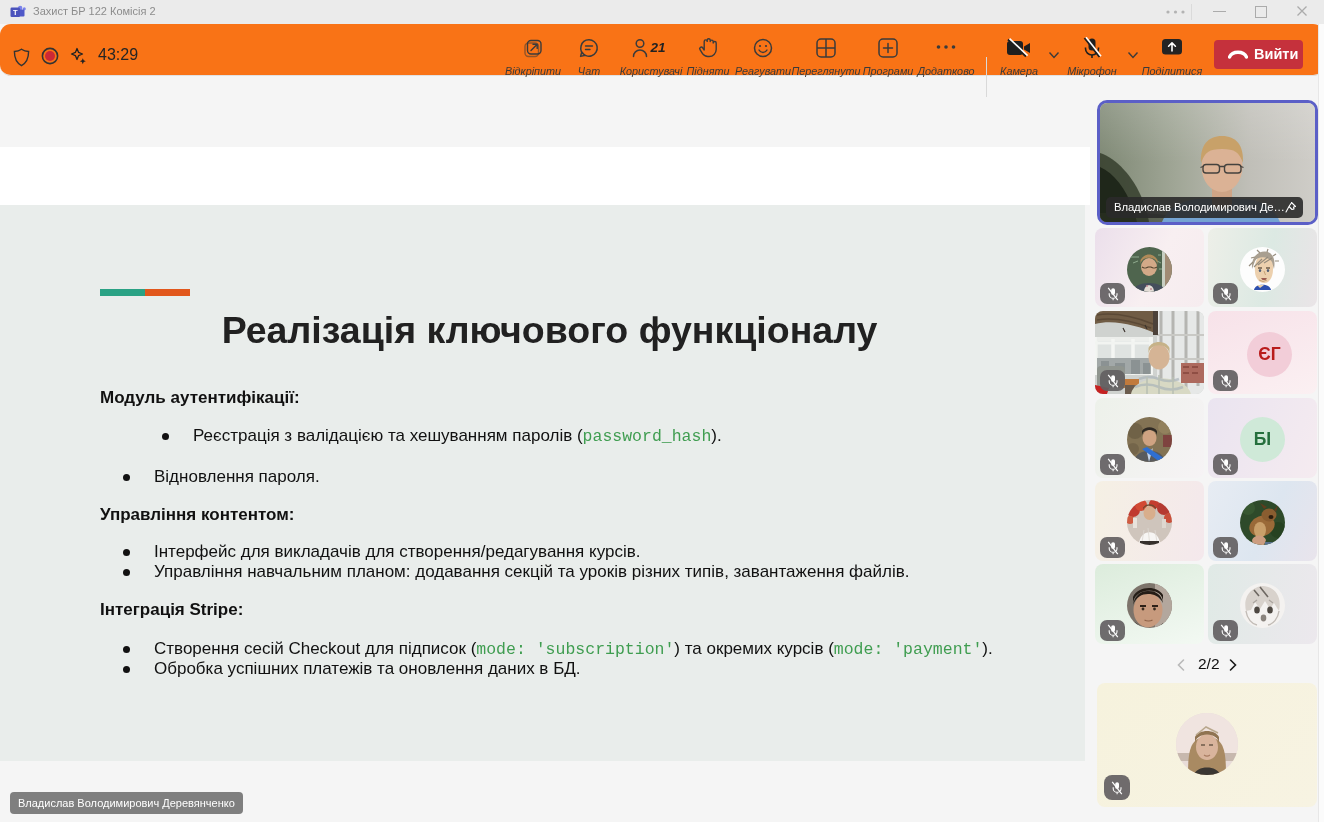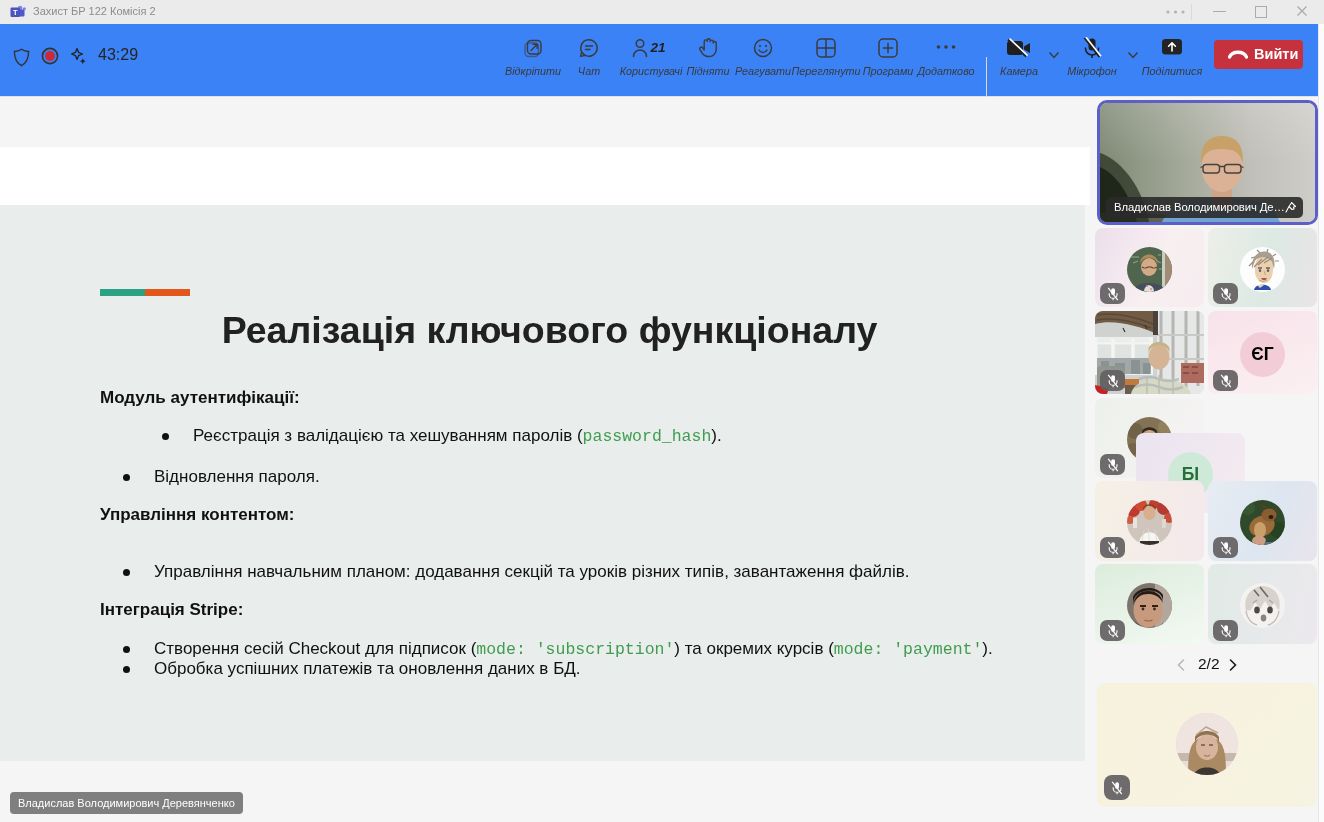--- a/index.html
+++ b/index.html
@@ -3,21 +3,21 @@
 <meta charset="utf-8">
 <style>
   html,body{margin:0;padding:0;}
   body{width:1324px;height:822px;overflow:hidden;font-family:"Liberation Sans",sans-serif;}
   #app{position:relative;width:1324px;height:822px;background:#f5f5f5;overflow:hidden;}
   .abs{position:absolute;}
   
   #titlebar{position:absolute;left:0;top:0;width:1324px;height:24px;background:#ebebeb;}
   #titlebar .ttl{position:absolute;left:33px;top:5px;font-size:11px;color:#8c8c8c;}
   
-  #toolbar{position:absolute;left:0;top:24px;width:1324px;height:73px;background:#3b82f6;border-bottom:1px solid #e1e1e1;box-sizing:border-box;}
+  #toolbar{position:absolute;left:0;top:24px;width:1324px;height:52px;background:#f97316;border-bottom:1px solid #e1e1e1;box-sizing:border-box;border-radius:11px;}
   .tbtn{position:absolute;top:13px;text-align:center;color:#3b3b3b;transform:translateX(-50%);font-style:italic;}
   .tbtn .lbl{position:absolute;top:28px;left:50%;transform:translateX(-50%);font-size:10.8px;white-space:nowrap;color:#3a3a3a;}
   .tbtn svg{display:block;margin:0 auto;}
   #timer{position:absolute;left:98px;top:22px;font-size:16px;color:#252525;}
   
   #whiteband{position:absolute;left:0;top:147px;width:1090px;height:58px;background:#ffffff;}
   #slide{position:absolute;left:0;top:205px;width:1085px;height:556px;background:#e9edeb;}
   .shead{position:absolute;left:100px;font-size:17px;font-weight:bold;color:#111;white-space:nowrap;}
   .bline{position:absolute;left:154px;font-size:17px;color:#111;white-space:nowrap;}
   .bline::before{content:"";position:absolute;left:-31px;top:7px;width:7px;height:7px;border-radius:50%;background:#111;}
@@ -189,20 +189,21 @@
   <div id="slide">
     <div style="position:absolute;left:100px;top:84px;width:45px;height:7px;background:#2aa284;"></div>
     <div style="position:absolute;left:145px;top:84px;width:45px;height:7px;background:#e1571c;"></div>
     <div style="position:absolute;left:7px;top:104px;width:1085px;text-align:center;font-size:37.5px;font-weight:bold;color:#212121;letter-spacing:0px;">Реалізація ключового функціоналу</div>
 
     <div class="shead" style="top:183px;">Модуль аутентифікації:</div>
     <div class="bline" style="top:221px;margin-left:39px;">Реєстрація з валідацією та хешуванням паролів (<span class="mono">password_hash</span>).</div>
     <div class="bline" style="top:262px;">Відновлення пароля.</div>
 
     <div class="shead" style="top:300px;">Управління контентом:</div>
+    <div class="bline" style="top:336.5px;">Інтерфейс для викладачів для створення/редагування курсів.</div>
     <div class="bline" style="top:357px;">Управління навчальним планом: додавання секцій та уроків різних типів, завантаження файлів.</div>
 
     <div class="shead" style="top:395px;">Інтеграція Stripe:</div>
     <div class="bline" style="top:433.5px;">Створення сесій Checkout для підписок (<span class="mono">mode: 'subscription'</span>) та окремих курсів (<span class="mono">mode: 'payment'</span>).</div>
     <div class="bline" style="top:454px;">Обробка успішних платежів та оновлення даних в БД.</div>
 
   </div>
 
   <div id="nametag">Владислав Володимирович Деревянченко</div>
 
@@ -318,21 +319,21 @@
     <div class="micoff">
         <svg width="16" height="16" viewBox="0 0 16 16">
           <rect x="6.2" y="2.2" width="3.8" height="6.6" rx="1.9" fill="#fff"></rect>
           <path d="M4.2 7.2 v1.2 a3.9 3.9 0 0 0 7.8 0 V7.2" stroke="#fff" stroke-width="1.1" fill="none"></path>
           <line x1="8.1" y1="12.6" x2="8.1" y2="14.2" stroke="#fff" stroke-width="1.1"></line>
           <line x1="3.2" y1="1.8" x2="12.8" y2="14.2" stroke="#fff" stroke-width="1.2"></line>
         </svg>
       </div>
   </div>
   <div class="tile" style="left:1208px;top:311px;width:109px;height:83px;background:linear-gradient(160deg,#f7e2e9,#fbf0f2);">
-    <div class="av init" style="left:32px;top:21px;width:45px;height:45px;background:#f2cdd8;color:#000000;text-align:right;">ЄГ</div>
+    <div class="av init" style="left:39px;top:21px;width:45px;height:45px;background:#f2cdd8;color:#b91c1c;text-align:right;">ЄГ</div>
     <div class="micoff">
         <svg width="16" height="16" viewBox="0 0 16 16">
           <rect x="6.2" y="2.2" width="3.8" height="6.6" rx="1.9" fill="#fff"></rect>
           <path d="M4.2 7.2 v1.2 a3.9 3.9 0 0 0 7.8 0 V7.2" stroke="#fff" stroke-width="1.1" fill="none"></path>
           <line x1="8.1" y1="12.6" x2="8.1" y2="14.2" stroke="#fff" stroke-width="1.1"></line>
           <line x1="3.2" y1="1.8" x2="12.8" y2="14.2" stroke="#fff" stroke-width="1.2"></line>
         </svg>
       </div>
   </div>
 
@@ -351,21 +352,21 @@
     </svg>
     <div class="micoff">
         <svg width="16" height="16" viewBox="0 0 16 16">
           <rect x="6.2" y="2.2" width="3.8" height="6.6" rx="1.9" fill="#fff"></rect>
           <path d="M4.2 7.2 v1.2 a3.9 3.9 0 0 0 7.8 0 V7.2" stroke="#fff" stroke-width="1.1" fill="none"></path>
           <line x1="8.1" y1="12.6" x2="8.1" y2="14.2" stroke="#fff" stroke-width="1.1"></line>
           <line x1="3.2" y1="1.8" x2="12.8" y2="14.2" stroke="#fff" stroke-width="1.2"></line>
         </svg>
       </div>
   </div>
-  <div class="tile" style="left:1136px;top:398px;width:109px;height:80px;background:linear-gradient(115deg,#eae4f0,#f5ebf0);margin-top:35px;">
+  <div class="tile" style="left:1208px;top:398px;width:109px;height:80px;background:linear-gradient(115deg,#eae4f0,#f5ebf0);">
     <div class="av init" style="left:32px;top:19px;width:45px;height:45px;background:#cfe9d8;color:#256f3d;">БІ</div>
     <div class="micoff">
         <svg width="16" height="16" viewBox="0 0 16 16">
           <rect x="6.2" y="2.2" width="3.8" height="6.6" rx="1.9" fill="#fff"></rect>
           <path d="M4.2 7.2 v1.2 a3.9 3.9 0 0 0 7.8 0 V7.2" stroke="#fff" stroke-width="1.1" fill="none"></path>
           <line x1="8.1" y1="12.6" x2="8.1" y2="14.2" stroke="#fff" stroke-width="1.1"></line>
           <line x1="3.2" y1="1.8" x2="12.8" y2="14.2" stroke="#fff" stroke-width="1.2"></line>
         </svg>
       </div>
   </div>

